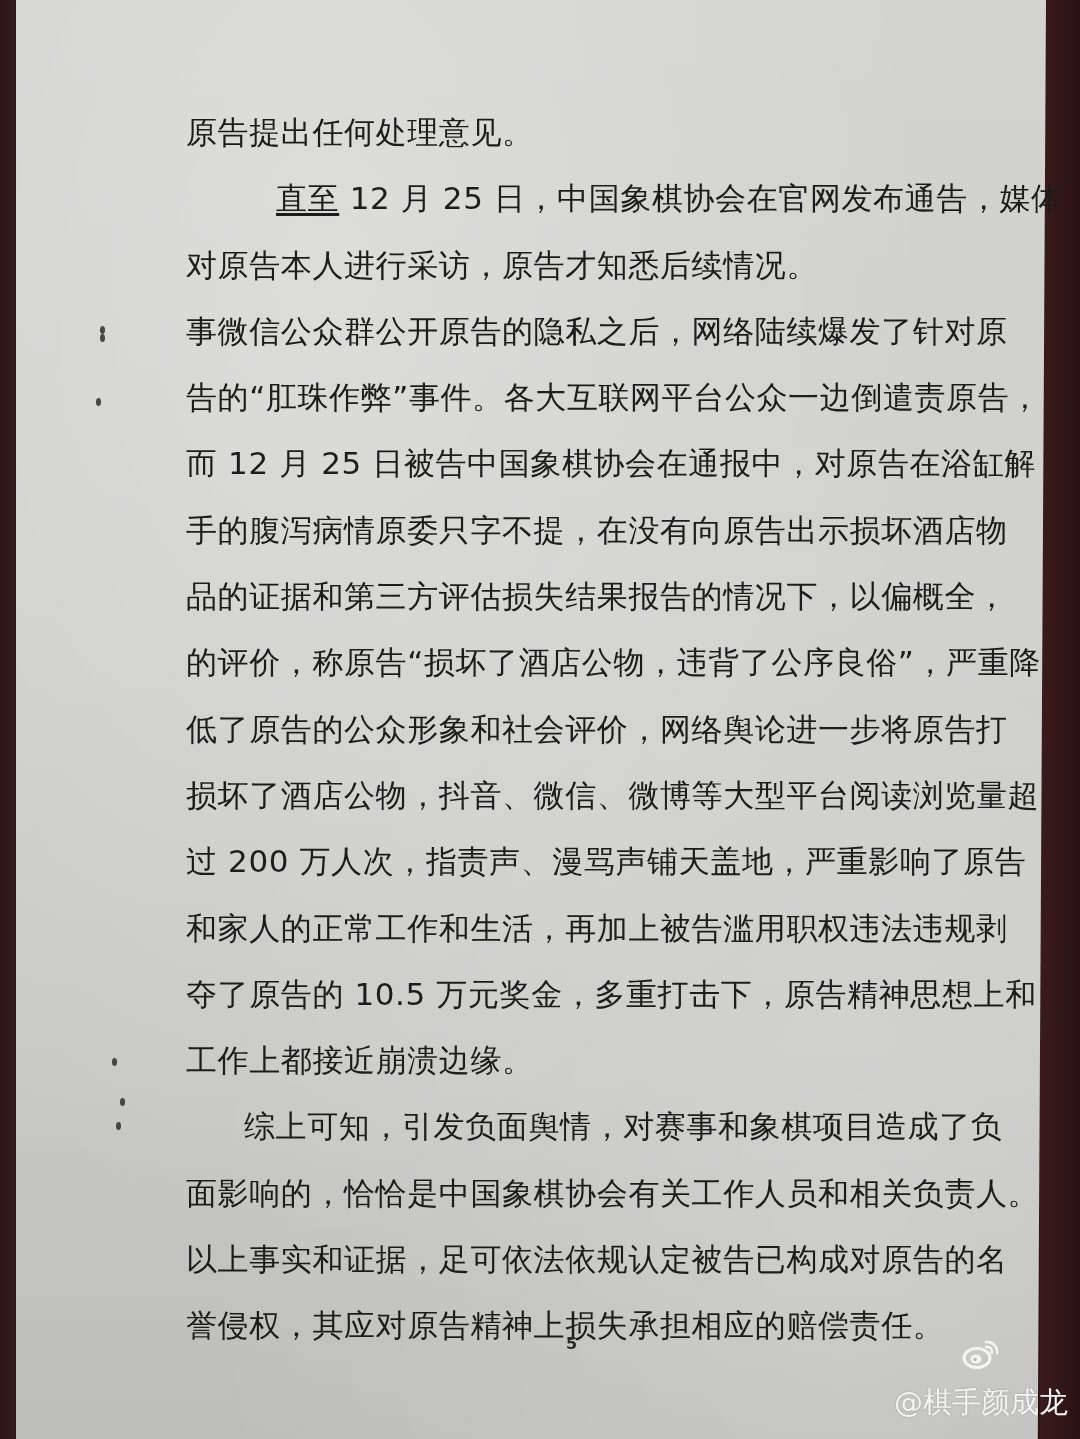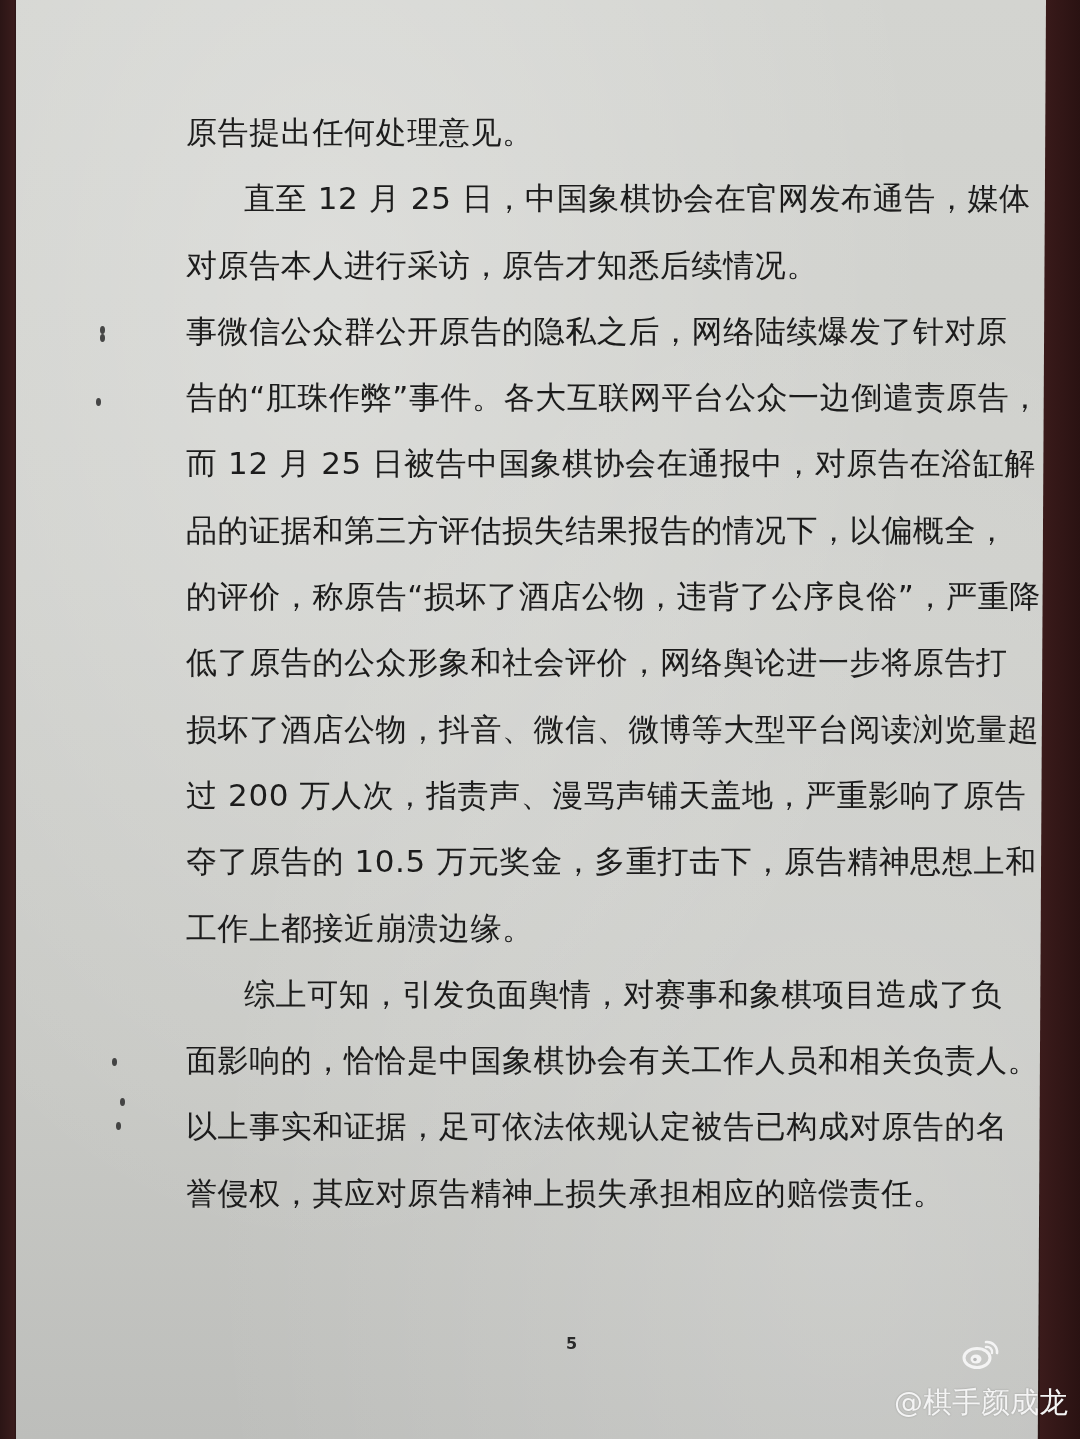--- a/index.html
+++ b/index.html
@@ -52,21 +52,23 @@
     .line {
       display: block;
       white-space: nowrap;
       height: 66.3px;
       line-height: 48px;
     }
     .line.first-indent {
       padding-left: 58px;
     }
     .underline {
+      text-decoration: underline;
       text-underline-offset: 4px;
+      margin-left: 32px;
     }
     .page-number {
       position: absolute;
       left: 566px;
       top: 1334px;
       font-size: 16px;
       color: #2a2a2a;
       font-weight: bold;
     }
     .hole {
@@ -109,25 +111,27 @@
   <div class="hole" style="left:100px; top:1122px;"></div>
 </div>
 
 <div class="text-block">
   <span class="line">原告提出任何处理意见。</span>
   <span class="line first-indent"><span class="underline">直至</span><span id="line1rest"> 12 月 25 日，中国象棋协会在官网发布通告，媒体</span></span>
   <span class="line">对原告本人进行采访，原告才知悉后续情况。</span>
   <span class="line">事微信公众群公开原告的隐私之后，网络陆续爆发了针对原</span>
   <span class="line">告的“肛珠作弊”事件。各大互联网平台公众一边倒遣责原告，</span>
   <span class="line">而 12 月 25 日被告中国象棋协会在通报中，对原告在浴缸解</span>
+  <span class="line">手的腹泻病情原委只字不提，在没有向原告出示损坏酒店物</span>
   <span class="line">品的证据和第三方评估损失结果报告的情况下，以偏概全，</span>
   <span class="line">的评价，称原告“损坏了酒店公物，违背了公序良俗”，严重降</span>
   <span class="line">低了原告的公众形象和社会评价，网络舆论进一步将原告打</span>
   <span class="line">损坏了酒店公物，抖音、微信、微博等大型平台阅读浏览量超</span>
   <span class="line">过 200 万人次，指责声、漫骂声铺天盖地，严重影响了原告</span>
+  <span class="line">和家人的正常工作和生活，再加上被告滥用职权违法违规剥</span>
   <span class="line">夺了原告的 10.5 万元奖金，多重打击下，原告精神思想上和</span>
   <span class="line">工作上都接近崩溃边缘。</span>
   <span class="line first-indent">综上可知，引发负面舆情，对赛事和象棋项目造成了负</span>
   <span class="line">面影响的，恰恰是中国象棋协会有关工作人员和相关负责人。</span>
   <span class="line">以上事实和证据，足可依法依规认定被告已构成对原告的名</span>
   <span class="line">誉侵权，其应对原告精神上损失承担相应的赔偿责任。</span>
 
 </div>
 
 <div class="page-number">5</div>

